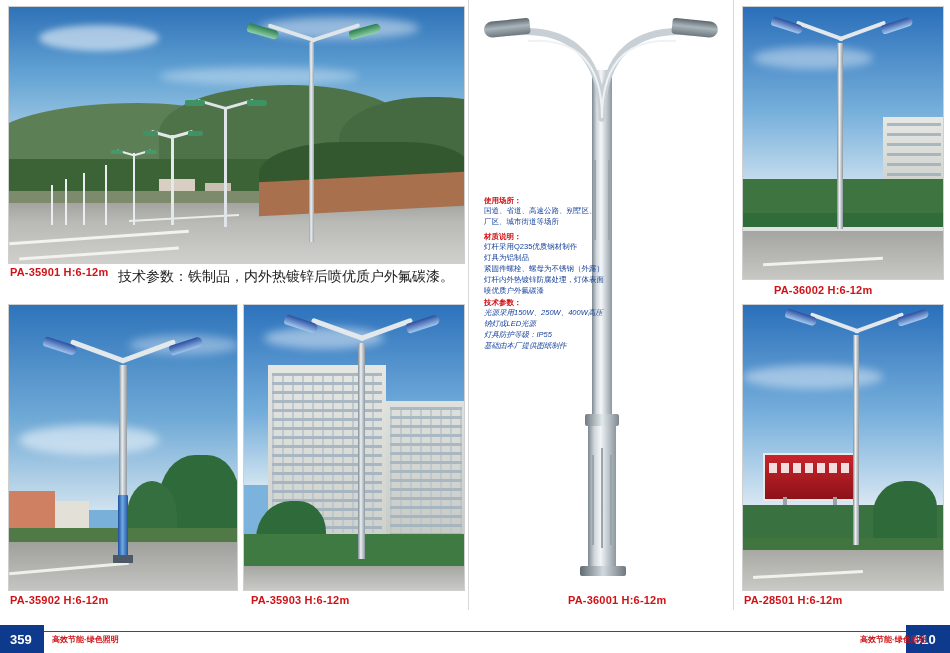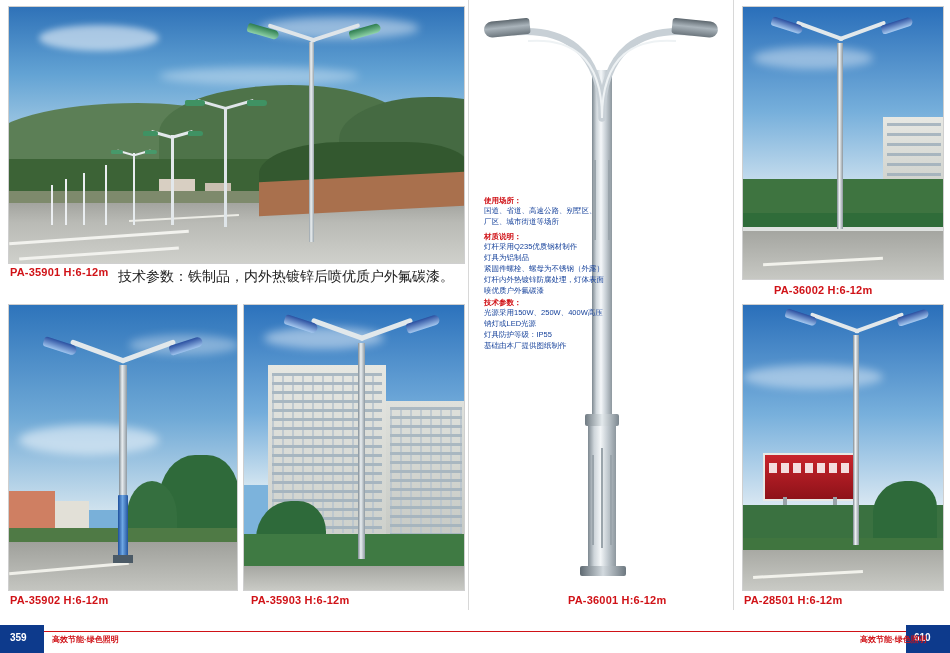--- a/index.html
+++ b/index.html
@@ -24,21 +24,21 @@
 
   
   .centerpanel{position:absolute;left:470px;top:0;width:260px;height:610px;background:#fff;}
   .spec{position:absolute;font-size:7.5px;line-height:1.45;white-space:pre-line;}
   .spec.red{color:#d01217;font-weight:bold;}
   .spec.blue{color:#14409a;}
 
   
   .footer{position:absolute;left:0;bottom:0;width:950px;height:28px;}
   .fbar{position:absolute;top:0;height:28px;}
-  .pagenum{position:absolute;color:#ffffff;font-size:10px;font-weight:bold;}
+  .pagenum{position:absolute;color:#ffffff;font-size:13px;font-weight:bold;}
   .ftext{position:absolute;color:#d01217;font-size:8px;font-weight:bold;}
 
   .divider{position:absolute;top:0;width:1px;height:610px;background:#d8d8d8;}
 </style>
 </head>
 <body>
 
 <div class="page">
 
   <div class="photo" style="left:8px;top:6px;width:455px;height:256px;background:#7fb2d8;">
@@ -175,21 +175,21 @@
 厂区、城市街道等场所</div>
 
     <div class="spec red" style="left:14px;top:232px;">材质说明：</div>
     <div class="spec blue" style="left:14px;top:242px;">灯杆采用Q235优质钢材制作
 灯具为铝制品
 紧固件螺栓、螺母为不锈钢（外露）
 灯杆内外热镀锌防腐处理，灯体表面
 喷优质户外氟碳漆</div>
 
     <div class="spec red" style="left:14px;top:298px;">技术参数：</div>
-    <div class="spec blue" style="left:14px;top:308px;">光源采用150W、250W、400W高压
+    <div class="spec blue" style="left:14px;top:308px;font-style:italic;">光源采用150W、250W、400W高压
 钠灯或LED光源
 灯具防护等级：IP55
 基础由本厂提供图纸制作</div>
   </div>
   <div class="cap" style="left:568px;top:594px;">PA-36001 H:6-12m</div>
 
   <div class="divider" style="left:733px;"></div>
 
   <div class="photo" style="left:742px;top:6px;width:200px;height:272px;background:#7cb3dc;">
     <div class="sky" style="height:190px;background:linear-gradient(180deg,#2a6fba 0%,#76afdb 55%,#d6e6f1 100%);"></div>

